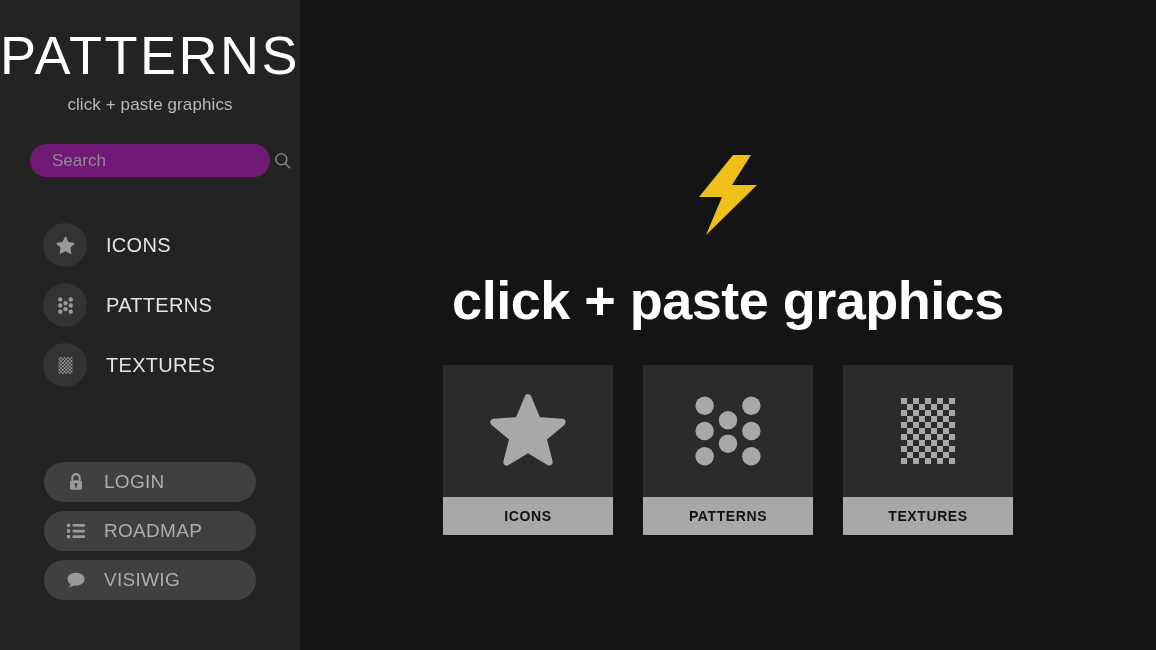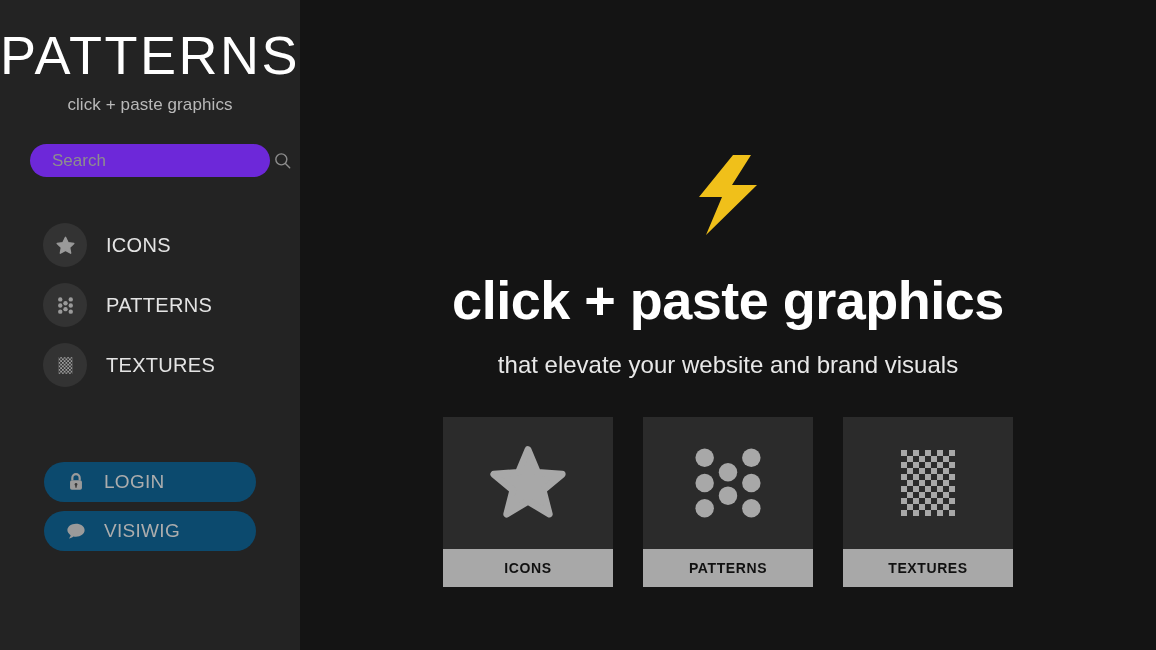--- a/index.html
+++ b/index.html
@@ -32,21 +32,21 @@
     font-size:17px;
     font-weight:400;
     margin-top:13px;
     letter-spacing:0.1px;
   }
 
   
   .search {
     margin:29px auto 8px auto;
     width:240px; height:33px;
-    background:#6d28d9;
+    background:#701a75;
     border-radius:17px;
     display:flex; align-items:center;
     padding:0 14px 0 22px;
     position:relative;
   }
   .search input {
     flex:1;
     background:transparent; border:none; outline:none;
     color:#cfcfcf;
     font-size:17px;
@@ -73,21 +73,21 @@
     font-size:20px;
     font-weight:400;
     margin-left:19px;
     letter-spacing:.3px;
   }
 
   
   .btns { position:absolute; left:44px; top:462px; width:212px; }
   .btn {
     height:40px; margin-bottom:9px;
-    background:#0c4a6e;
+    background:#404040;
     border-radius:20px;
     display:flex; align-items:center;
     padding-left:20px;
     cursor:pointer;
   }
   .btn-ico { width:24px; height:24px; flex:0 0 24px; display:flex; align-items:center; justify-content:center; }
   .btn-label {
     color:#adadad;
     font-size:19px;
     margin-left:16px;
@@ -211,20 +211,35 @@
             <path d="M8 10V7.5a4 4 0 018 0V10" fill="none" stroke="#9a9a9a" stroke-width="2.4"></path>
             <rect x="5.5" y="10" width="13" height="10.5" rx="2" fill="#9a9a9a"></rect>
             <circle cx="12" cy="14.6" r="1.5" fill="#3a3a3a"></circle>
             <rect x="11.2" y="15" width="1.6" height="3.2" fill="#3a3a3a"></rect>
           </svg>
         </span>
         <span class="btn-label">LOGIN</span>
       </div>
 
 
+      <div class="btn">
+        <span class="btn-ico">
+          <svg viewBox="0 0 24 24" width="22" height="22">
+            <g fill="#9a9a9a">
+              <rect x="2" y="4" width="3.6" height="3.6" rx="0.6"></rect>
+              <rect x="8" y="4.3" width="14" height="3" rx="1.5"></rect>
+              <rect x="2" y="10.2" width="3.6" height="3.6" rx="0.6"></rect>
+              <rect x="8" y="10.5" width="14" height="3" rx="1.5"></rect>
+              <rect x="2" y="16.4" width="3.6" height="3.6" rx="0.6"></rect>
+              <rect x="8" y="16.7" width="14" height="3" rx="1.5"></rect>
+            </g>
+          </svg>
+        </span>
+        <span class="btn-label">ROADMAP</span>
+      </div>
 
       <div class="btn">
         <span class="btn-ico">
           <svg viewBox="0 0 24 24" width="22" height="22">
             <path d="M12 4C6.8 4 2.6 7.1 2.6 11c0 2.2 1.4 4.2 3.5 5.5-.2 1.4-.9 2.7-1.9 3.6 1.9-.2 3.7-1 5-2.1 .9.2 1.8.3 2.8.3 5.2 0 9.4-3.1 9.4-7.3S17.2 4 12 4z" fill="#9a9a9a"></path>
           </svg>
         </span>
         <span class="btn-label">VISIWIG</span>
       </div>
 
@@ -233,21 +248,20 @@
 
   <main class="main">
 
     <span class="bolt">
       <svg viewBox="0 0 78 80" width="78" height="80">
         <path d="M44 0 L10 42 L33 42 L17 80 L68 30 L43 30 L62 0 Z" fill="#f0c01a"></path>
       </svg>
     </span>
 
     <h1 class="hero-title">click + paste graphics</h1>
-    <p class="hero-sub">that elevate your website and brand visuals</p>
 
     <div class="cards">
 
       <div class="card">
         <div class="card-art">
           <svg viewBox="0 0 100 100" width="76" height="76">
             <path d="M50 6 L62.5 36 L95 38.5 L70 59.5 L78 91 L50 74 L22 91 L30 59.5 L5 38.5 L37.5 36 Z" fill="#a8a8a8" stroke="#a8a8a8" stroke-width="9" stroke-linejoin="round"></path>
           </svg>
         </div>
         <div class="card-label">ICONS</div>

